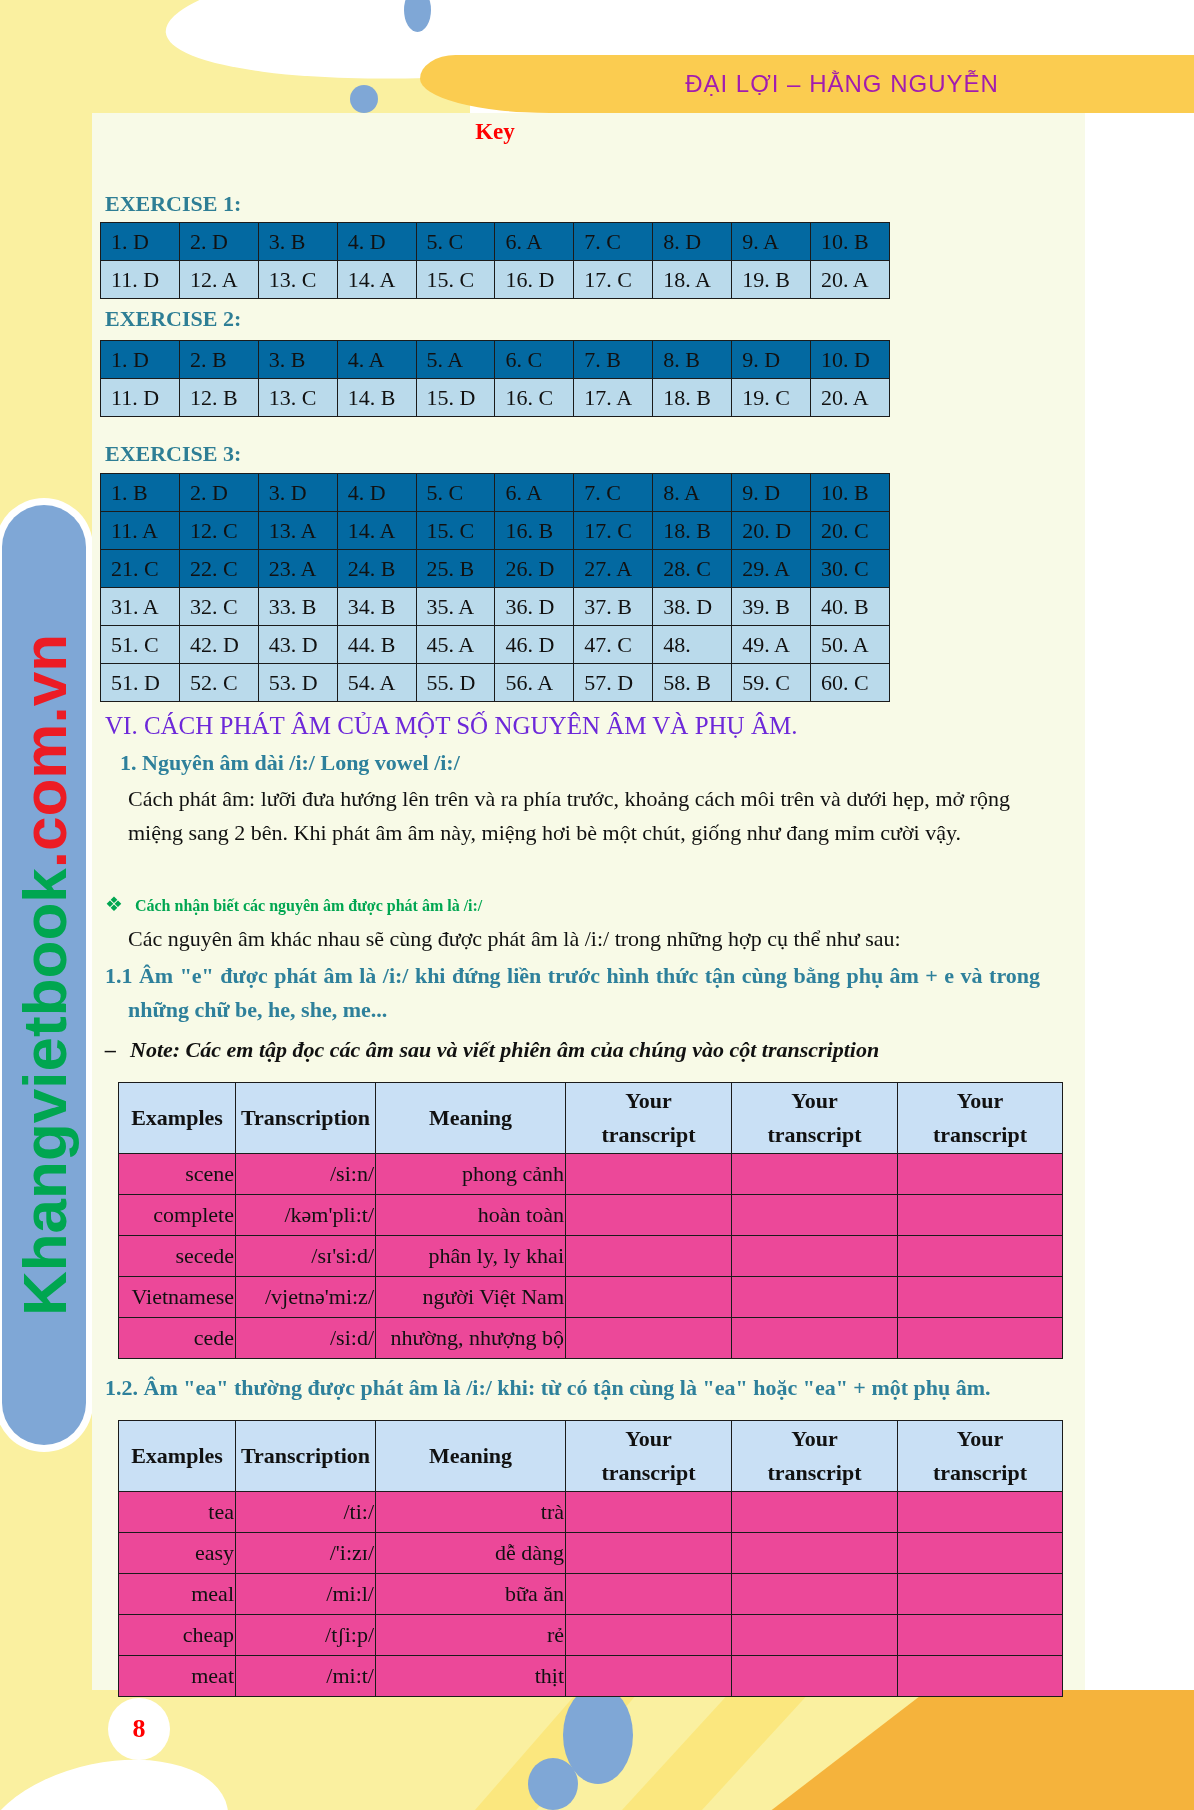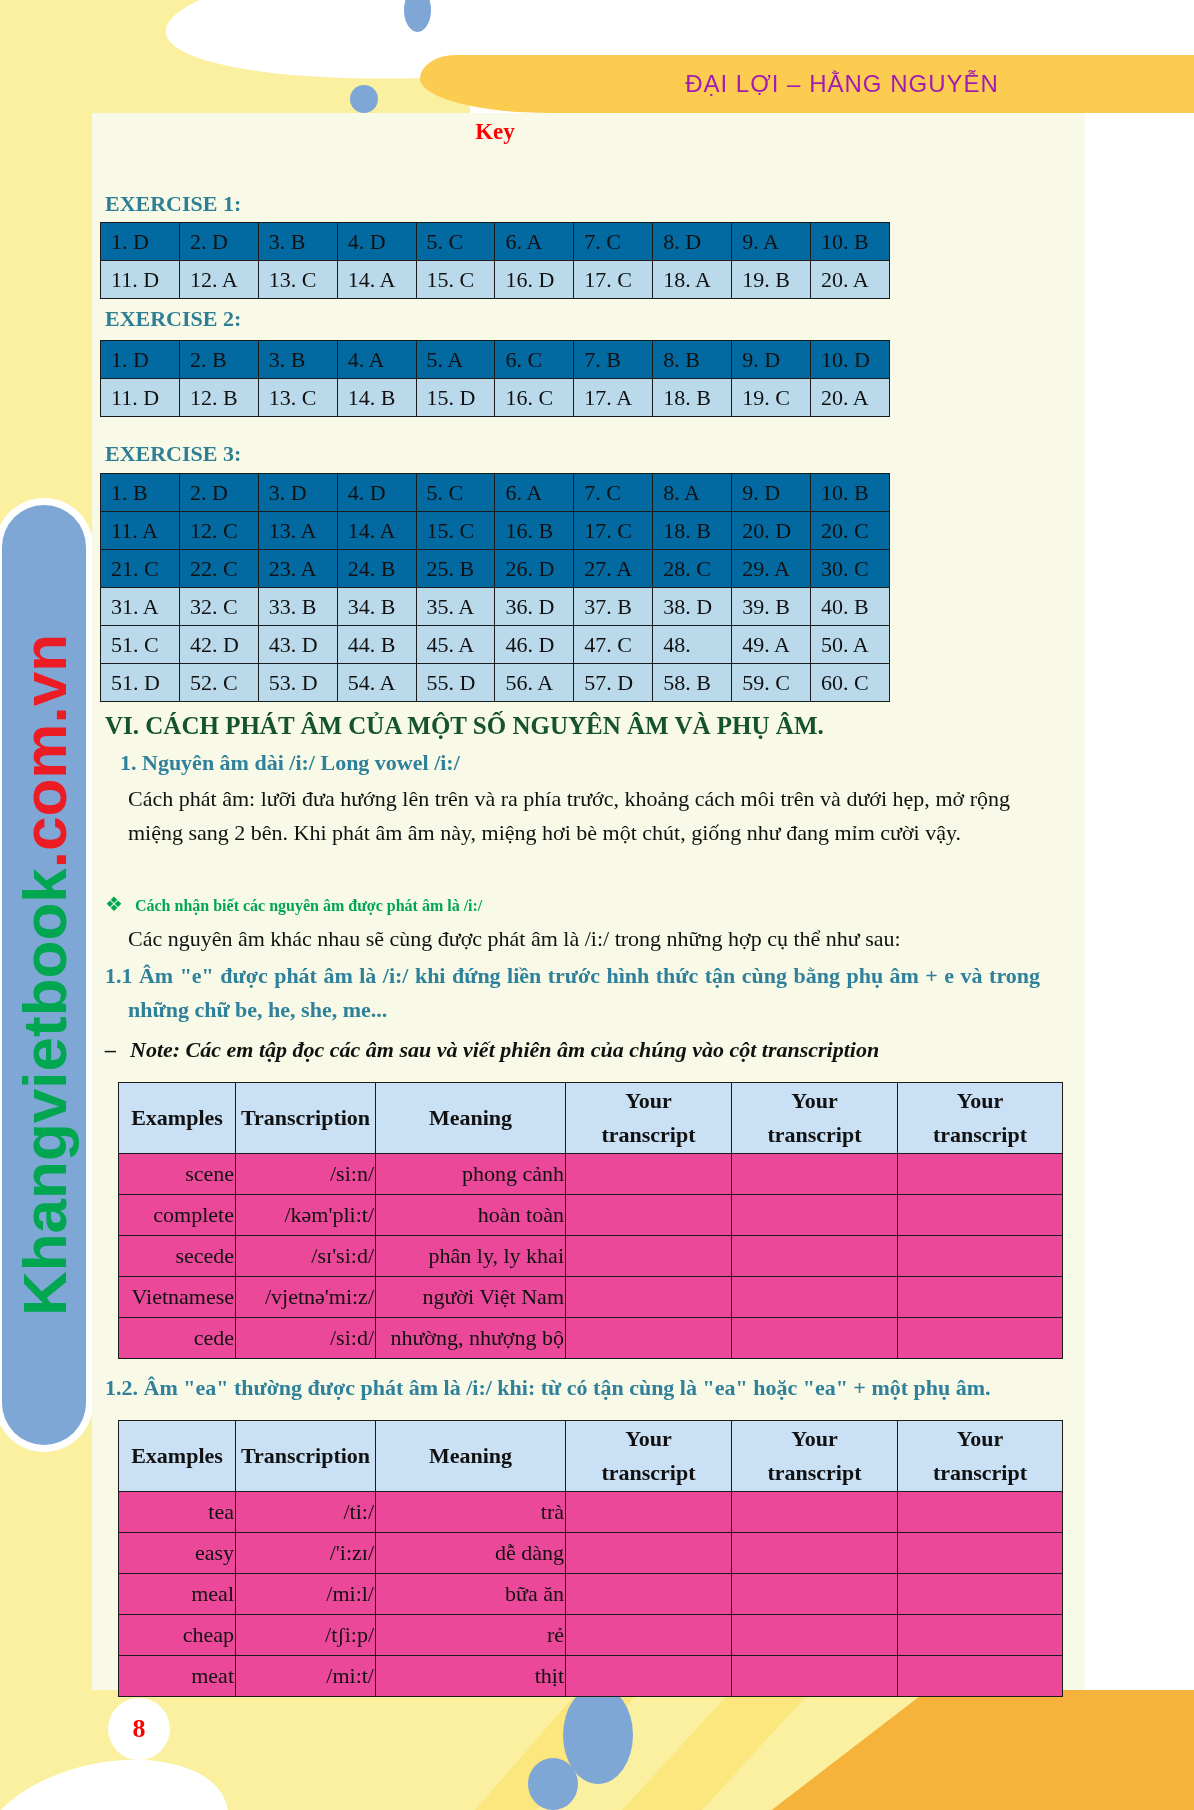--- a/index.html
+++ b/index.html
@@ -46,21 +46,21 @@
   .key{left:8px;top:6px;width:790px;text-align:center;font-size:23px;font-weight:bold;color:#FF0000}
 
   .exh{left:13px;font-size:22px;font-weight:bold;color:#2E7E95}
   .exh span{display:inline-block;border-bottom:3px solid #2E7E95;padding-bottom:18px}
 
   table.ans{border-collapse:collapse;table-layout:fixed;width:790px;left:8px}
   table.ans td{border:1px solid #1b1b1b;height:37px;font-size:22px;padding:0 0 0 10px;color:#111111}
   tr.row-olive td{background:#0369a1}
   tr.row-blue td{background:#BADAEB}
 
-  .vi-head{left:13px;top:599px;font-size:25px;font-weight:bold;color:#14532d}
+  .vi-head{left:13px;top:599px;font-size:25px;font-weight:normal;color:#6d28d9}
   .sub-head{left:28px;font-weight:bold;color:#2E809B;font-size:22px}
   .sub1{top:637px}
   .para{left:36px;top:669px;width:882px;text-align:justify;font-size:22px;line-height:34px;color:#111111}
   .bullet-line{left:13px;top:779px;display:flex;align-items:baseline;gap:12px}
   .bullet-ic{color:#00A651;font-size:20px}
   .bullet-tx{color:#00A651;font-size:16px;font-weight:bold}
   .body2{left:36px;top:813px;width:910px;font-size:22px;color:#111111}
   .sub11{left:13px;top:846px;width:912px;padding-left:23px;text-indent:-23px;text-align:justify;
          font-weight:bold;color:#2E809B;font-size:22px;line-height:34px}
   .note{left:13px;top:924px;display:flex;gap:14px;font-size:22px;font-weight:bold;font-style:italic;color:#111111}

